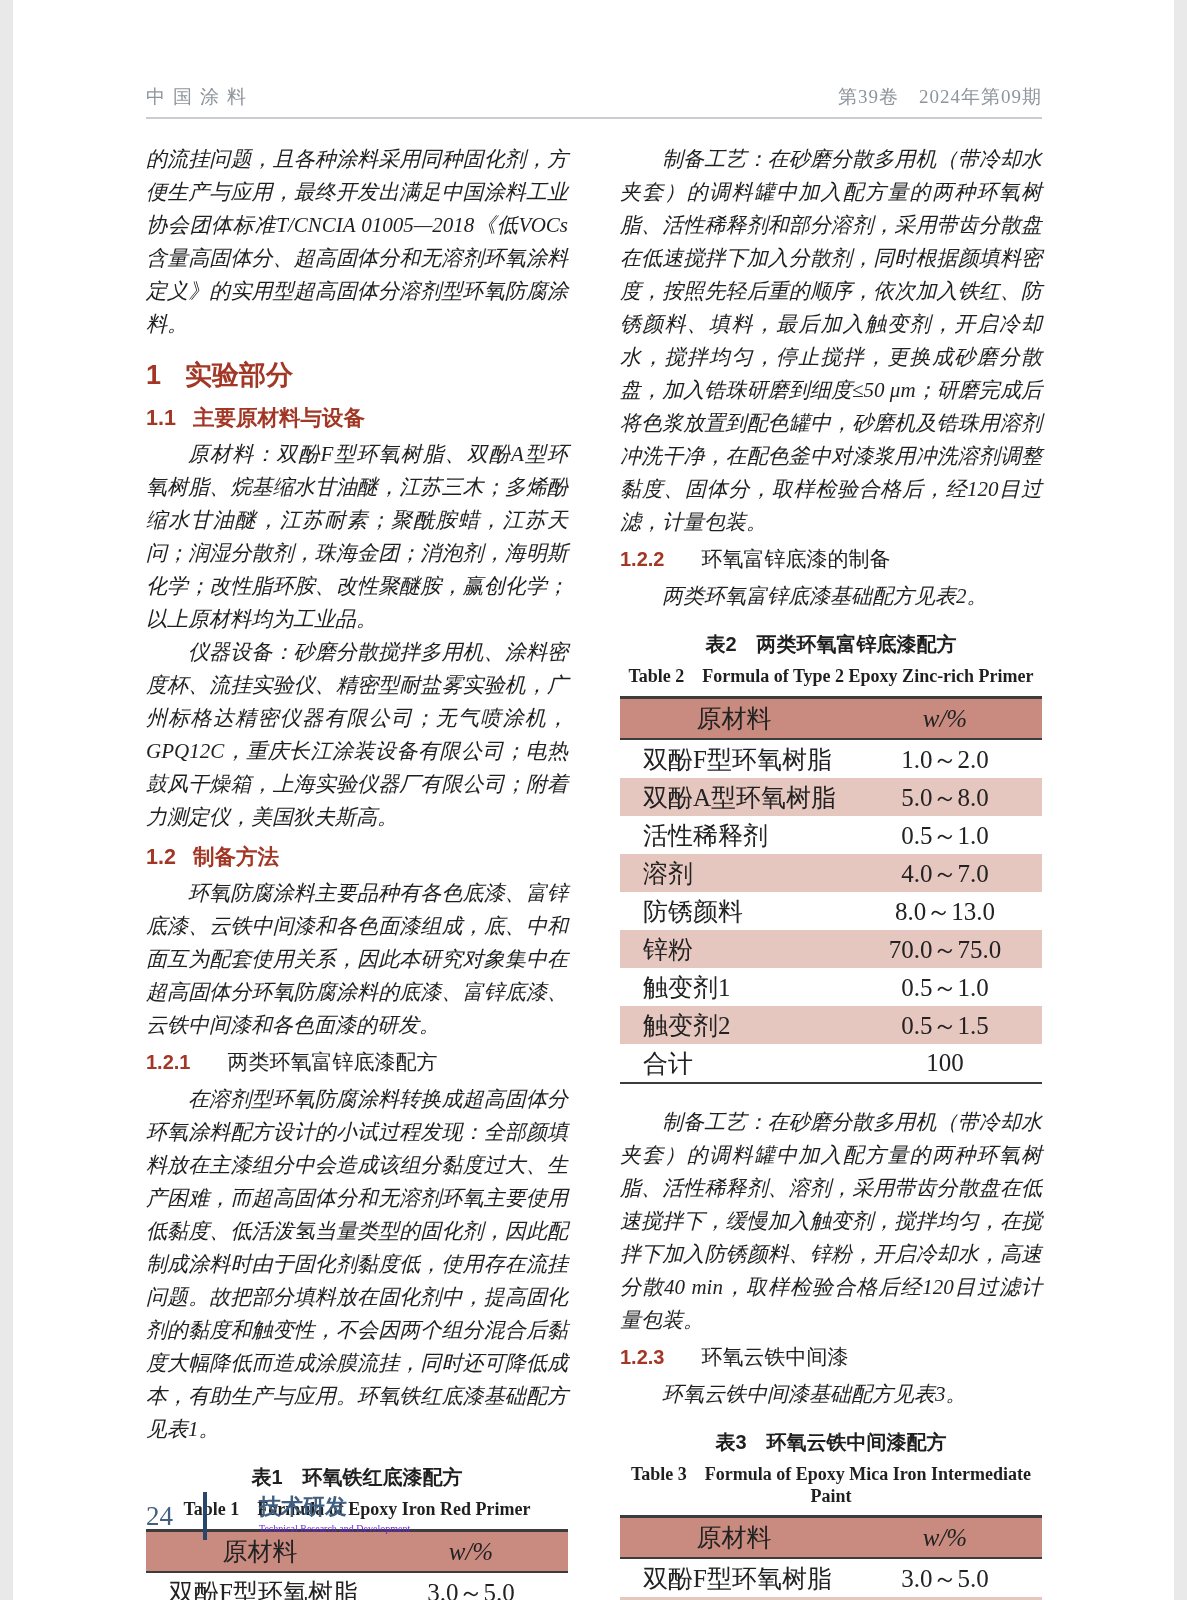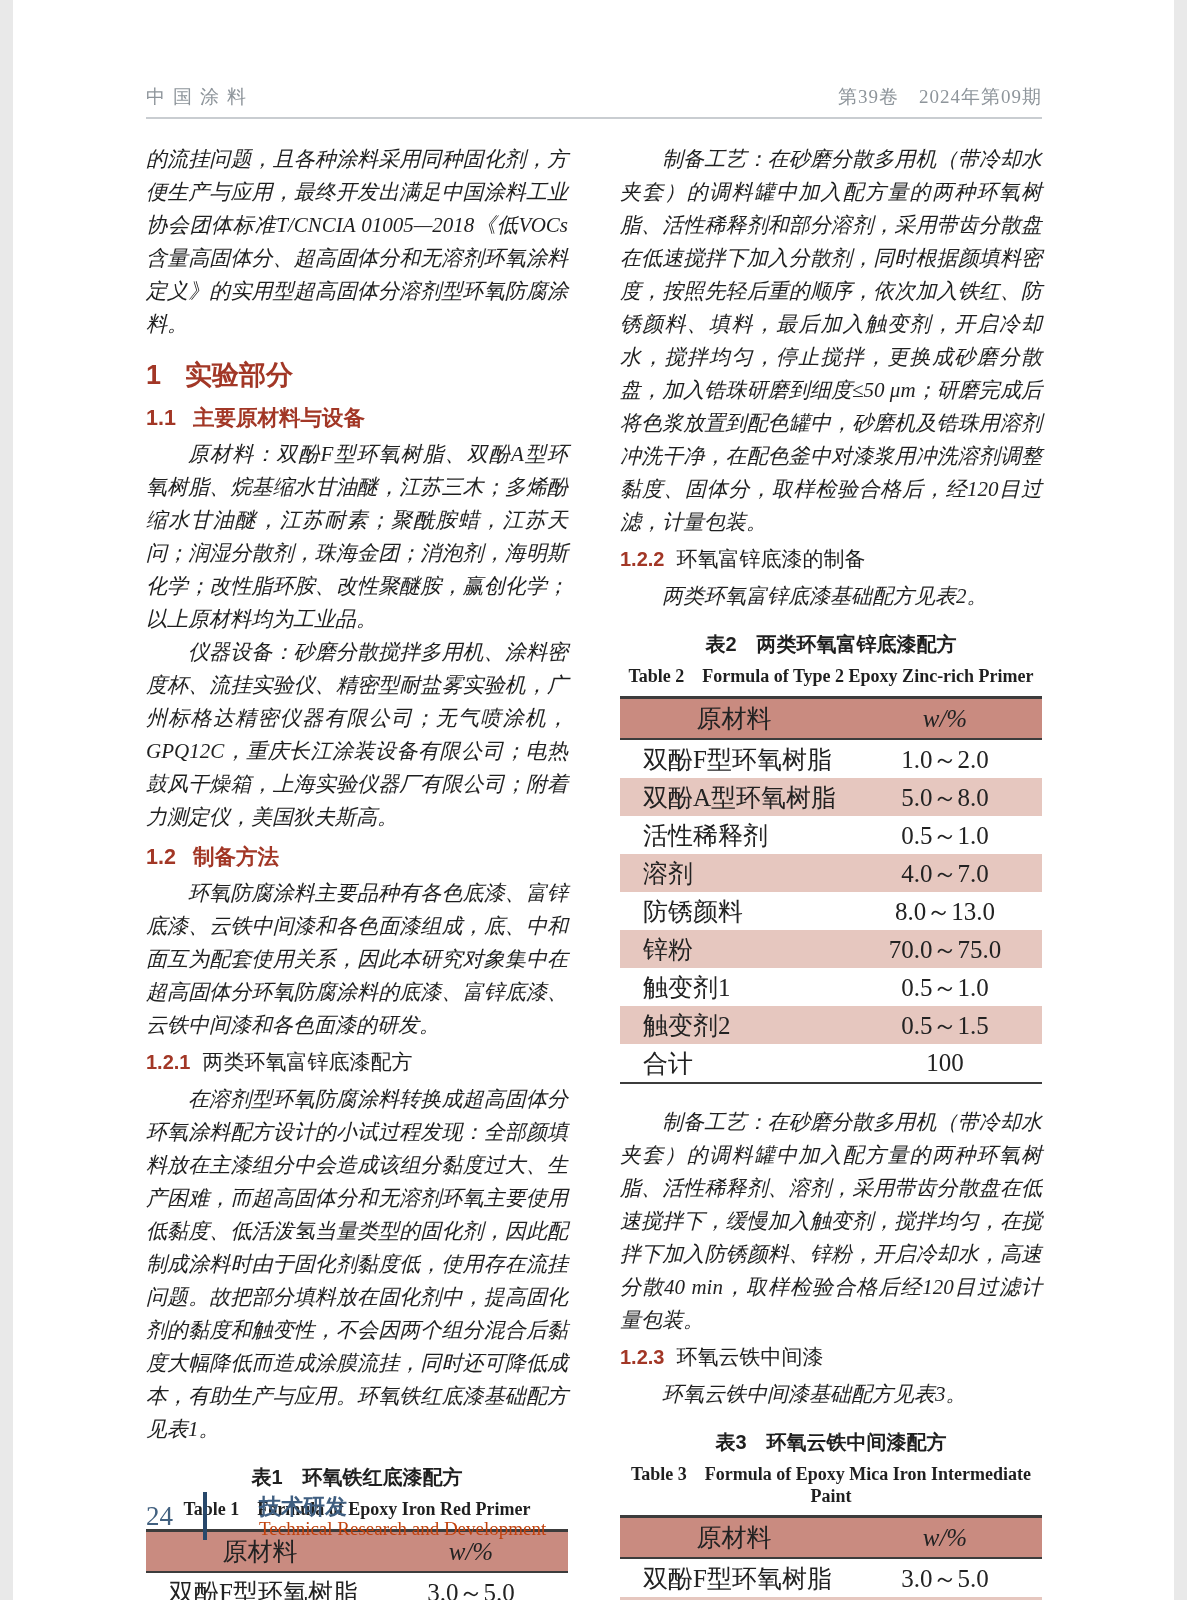--- a/index.html
+++ b/index.html
@@ -24,21 +24,21 @@
   .issue-info{font-size:19px;color:var(--hdr-gray);letter-spacing:1px;}
   
   .columns{display:flex;gap:52px;margin-top:24px;}
   .col{width:435px;}
   .para{font-size:21px;line-height:33px;text-align:justify;text-indent:2em;margin:0;font-style:italic;}
   .para.no-indent{text-indent:0;}
   .h1{display:flex;gap:24px;align-items:baseline;margin:16px 0 10px;
       font-family:"Liberation Sans",sans-serif;font-weight:bold;font-size:27px;color:var(--red);}
   .h2{display:flex;gap:17px;align-items:baseline;margin:8px 0 6px;
       font-family:"Liberation Sans",sans-serif;font-weight:bold;font-size:21.5px;color:var(--red);}
-  .h3{display:flex;gap:12px;align-items:center;margin:4px 0;font-size:21px;line-height:33px;}
+  .h3{display:flex;gap:37px;align-items:center;margin:4px 0;font-size:21px;line-height:33px;}
   .h3 .num{font-family:"Liberation Sans",sans-serif;font-weight:bold;color:var(--red);font-size:20px;}
   .h3 .t{color:var(--ink);}
   
   .tbl-title-cn{text-align:center;font-family:"Liberation Sans",sans-serif;font-weight:bold;
       font-size:20px;margin:18px 0 6px;}
   .tbl-title-en{text-align:center;font-family:Liberation Serif, serif;font-weight:bold;
       font-size:18px;margin:0 0 8px;}
   table.formula{width:100%;border-collapse:collapse;font-size:25px;color:#222;}
   table.formula thead tr{background:var(--thbg);border-top:3px solid var(--rule);
       border-bottom:2px solid var(--rule);}
@@ -49,21 +49,21 @@
   table.formula td.col-name{padding-left:23px;width:54%;text-align:left;}
   table.formula td.col-val{width:46%;text-align:center;}
   table.formula tbody tr.alt{background:var(--altbg);}
   
   .footer{position:absolute;left:133px;bottom:60px;display:flex;align-items:center;gap:30px;}
   .page-num{font-size:27px;color:#41607f;}
   .footer-bar{width:4px;height:48px;background:#28486b;}
   .footer-text{display:flex;flex-direction:column;justify-content:center;margin-left:22px;}
   .footer-cn{font-family:"Liberation Sans",sans-serif;font-weight:bold;font-size:22px;
       color:var(--footer-blue);line-height:26px;}
-  .footer-en{font-size:19px;color:#c2410c;line-height:18px;}
+  .footer-en{font-size:10px;color:#6d28d9;line-height:18px;}
 </style>
 </head>
 <body>
 
 <div class="page">
 
   <div class="page-header">
     <span class="journal-name">中国涂料</span>
     <span class="issue-info">第39卷　2024年第09期</span>
   </div>

